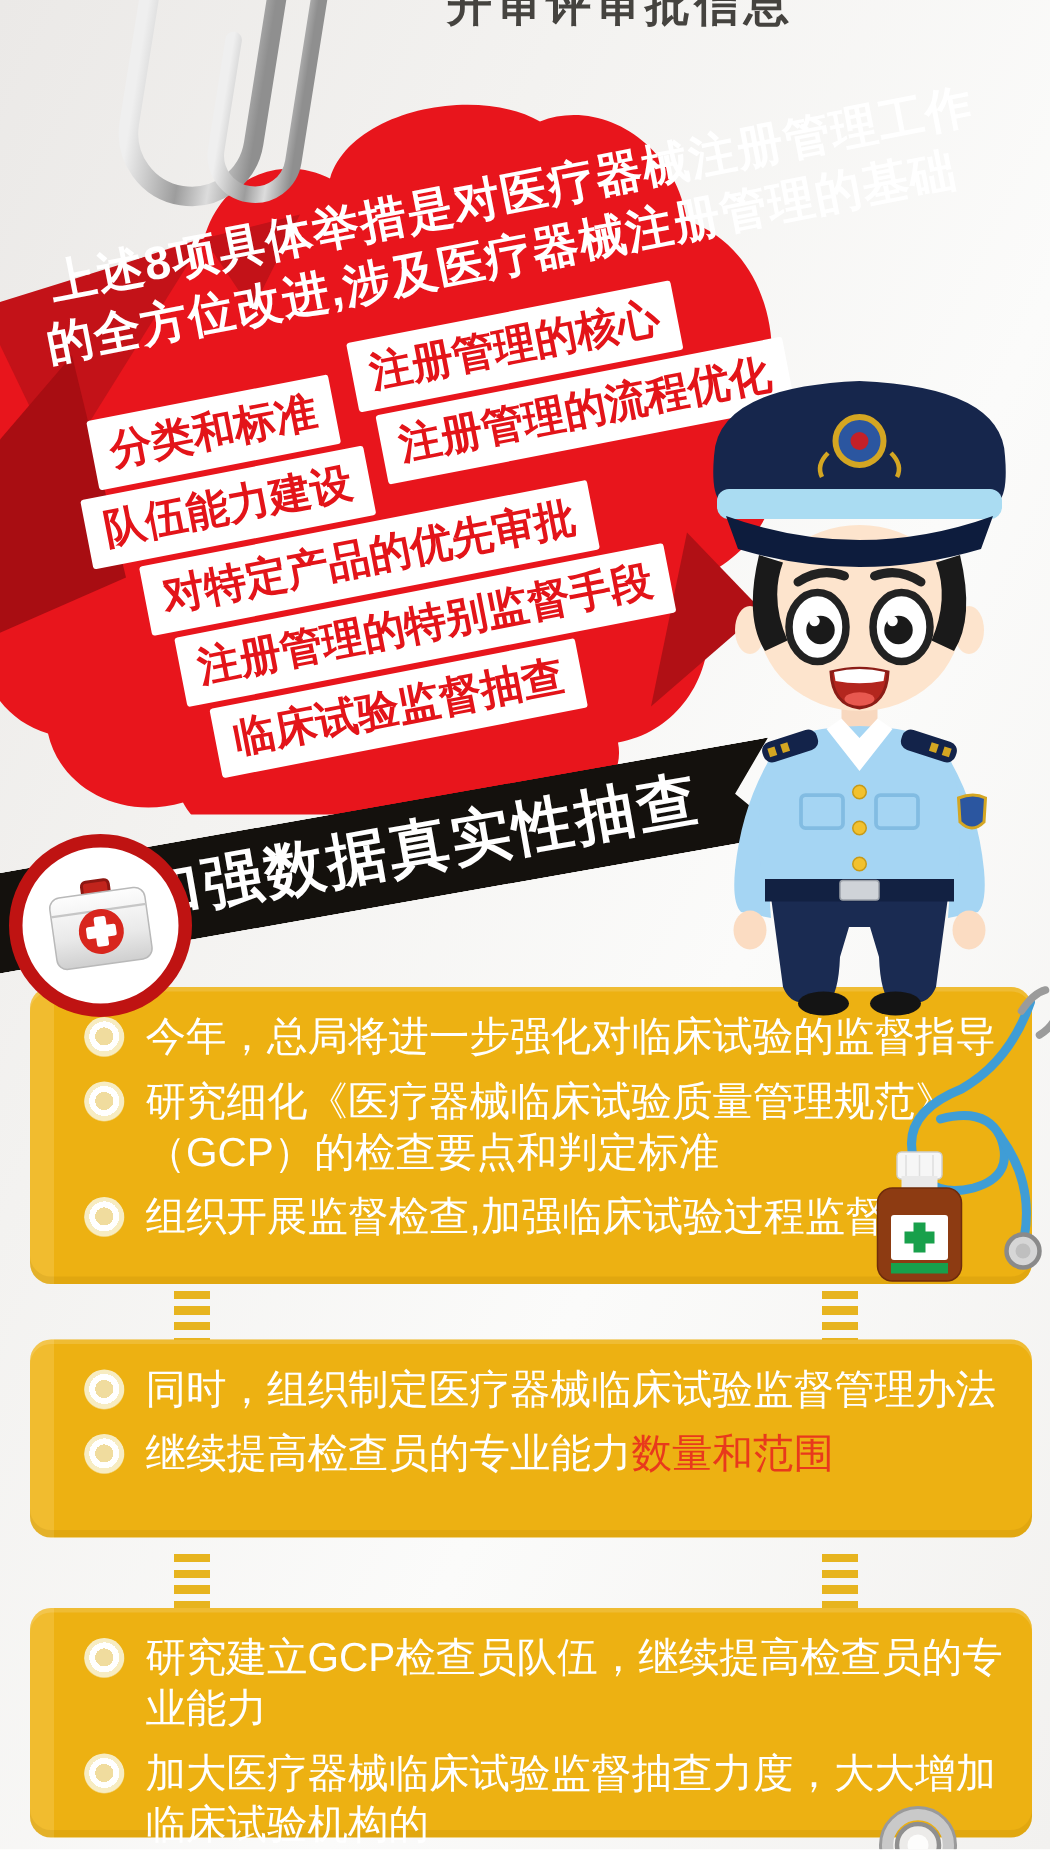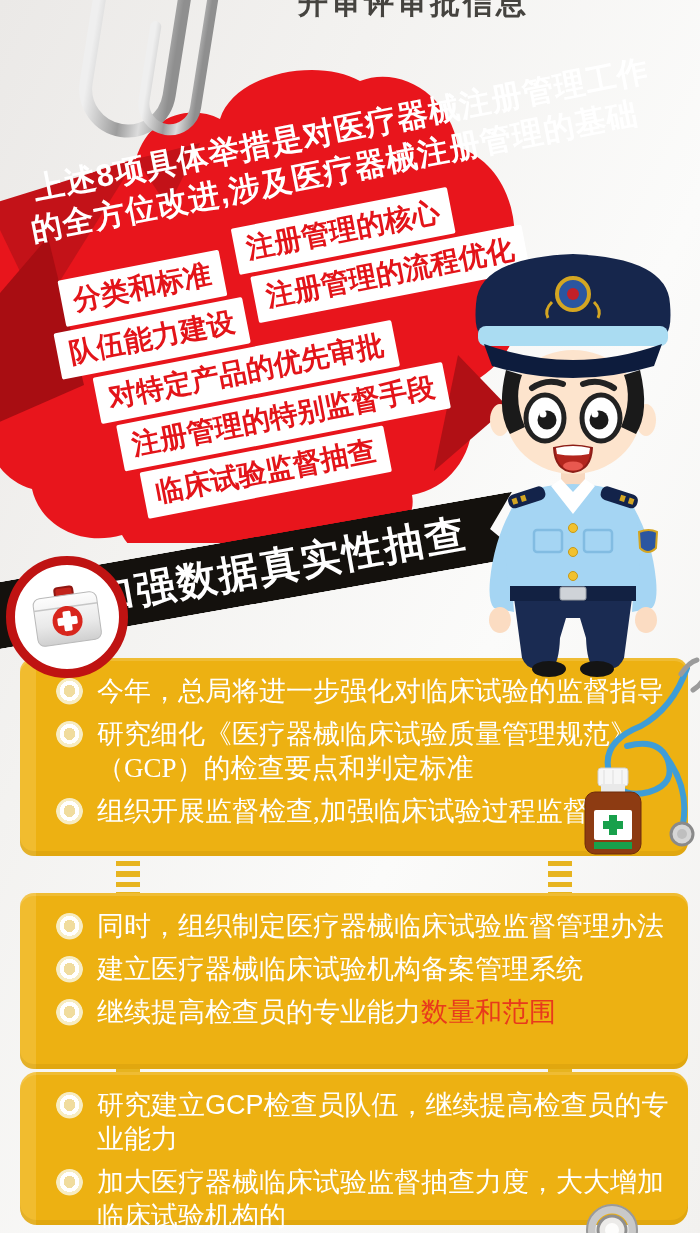--- a/index.html
+++ b/index.html
@@ -51,23 +51,23 @@
   }
   
   .char-svg{position:absolute;left:448px;top:240px;z-index:4;}
   
   .gold-box{
     position:absolute;left:20px;width:668px;z-index:2;border-radius:14px;
     background:linear-gradient(90deg,#f1bc2f 0 16px,#edb112 16px);
     box-shadow:inset 0 -5px 0 rgba(140,95,0,.12), inset 0 3px 0 rgba(255,255,255,.14);
     padding:0;box-sizing:border-box;
   }
-  .box-1{top:658px;height:198px;font-family:Liberation Serif, serif;}
-  .box-2{top:893px;height:176px;}
-  .box-3{top:1072px;height:153px;border-radius:17px;}
+  .box-1{top:658px;height:198px;}
+  .box-2{top:893px;height:132px;}
+  .box-3{top:1072px;height:153px;}
   .box-inner{padding:16px 14px 10px 36px;}
   .bullet-row{display:flex;align-items:flex-start;margin-bottom:9px;}
   .dot{
     width:27px;height:27px;border-radius:50%;flex:0 0 27px;margin:4px 14px 0 0;
     background:radial-gradient(circle at 50% 48%, #f0dc9e 0 6px, #ffffff 6px 10px, #f7ecc2 10px 13px, rgba(247,236,194,0) 14px);
   }
   .bullet-text{color:#fff;font-size:27px;line-height:1.26;font-weight:500;}
   .hl-red{color:#e8391c;font-weight:normal;}
   
   .dash{
@@ -235,24 +235,20 @@
   <div class="dash dash-1a"></div>
   <div class="dash dash-1b"></div>
   <div class="dash dash-2a"></div>
   <div class="dash dash-2b"></div>
 
   <div class="gold-box box-2">
     <div class="box-inner">
       <div class="bullet-row">
         <span class="dot"></span>
         <span class="bullet-text">同时，组织制定医疗器械临床试验监督管理办法</span>
-      </div>
-      <div class="bullet-row">
-        <span class="dot"></span>
-        <span class="bullet-text">建立医疗器械临床试验机构备案管理系统</span>
       </div>
       <div class="bullet-row">
         <span class="dot"></span>
         <span class="bullet-text"><span>继续提高检查员的专业能力</span><span class="hl-red">数量和范围</span></span>
       </div>
     </div>
   </div>
 
   <div class="gold-box box-3">
     <div class="box-inner">

